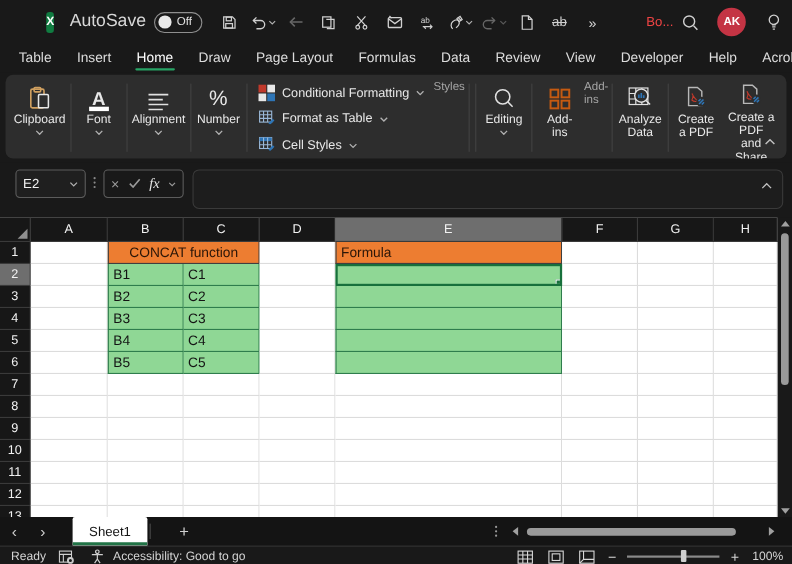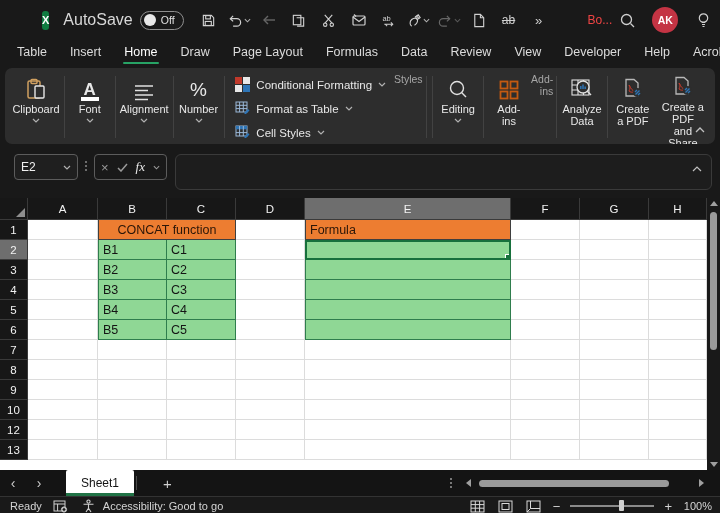--- a/index.html
+++ b/index.html
@@ -36,21 +36,21 @@
   .ribbon-wrap{height:82px;padding:2px 5px 4px;background:#191919}
   .ribbon-band{position:relative;height:76px;background:#2d2d2d;border-radius:7px;display:flex;align-items:stretch;padding:4px 4px 2px 6px;overflow:hidden}
   .rsep{width:1px;background:#424242;margin:4px 3px}
   .big-btn{display:flex;flex-direction:column;align-items:center;justify-content:flex-start;padding:3px 7px 0;color:#e8e8e8;min-width:44px}
   .big-btn .bicon{height:26px;display:flex;align-items:flex-end;justify-content:center;margin-bottom:2px}
   .bb-label{font-size:11px;line-height:12px;text-align:center;white-space:pre-line}
   .bb-chev{margin-top:3px}
   .group-col{display:flex;flex-direction:row}
   .styles-stack{display:flex;flex-direction:column;justify-content:space-between;padding:5px 8px 2px;flex:1}
   .styles-item{display:flex;align-items:center;gap:6px;font-size:11.5px;color:#e8e8e8;white-space:nowrap}
-  .group-label{font-size:10.5px;color:#a6a6a6;text-align:right;padding:1px 0 3px}
+  .group-label{font-size:10.5px;color:#a6a6a6;text-align:left;padding:1px 0 3px}
   .chev-svg{flex:none}
   .font-icon{font-size:17px;font-weight:bold;color:#e8e8e8;line-height:15px;border-bottom:4px solid #fff;padding:0 3px}
   .pct-icon{font-size:19px;color:#e8e8e8;font-weight:normal}
   .collapse-chev{position:absolute;right:10px;bottom:7px}
   .acrobat-row{display:flex;flex:1}
   .cf-sq{display:grid;grid-template-columns:7px 7px;grid-template-rows:7px 7px;gap:1px}
   .cf-sq i{display:block}
 
   
   .formula-row{height:50px;background:#191919;display:flex;align-items:flex-start;padding:6px 8px 0 14px}
@@ -569,20 +569,31 @@
             <div class="cell" style="width: 70px;"></div>
             <div class="cell" style="width: 69px;"></div>
             <div class="cell" style="width: 69px;"></div>
             <div class="cell" style="width: 69px;"></div>
             <div class="cell" style="width: 206px;"></div>
             <div class="cell" style="width: 69px;"></div>
             <div class="cell" style="width: 69px;"></div>
             <div class="cell" style="width: 58px;"></div>
           </div>
           <div class="gridrow">
+            <div class="rowhead">11</div>
+            <div class="cell" style="width: 70px;"></div>
+            <div class="cell" style="width: 69px;"></div>
+            <div class="cell" style="width: 69px;"></div>
+            <div class="cell" style="width: 69px;"></div>
+            <div class="cell" style="width: 206px;"></div>
+            <div class="cell" style="width: 69px;"></div>
+            <div class="cell" style="width: 69px;"></div>
+            <div class="cell" style="width: 58px;"></div>
+          </div>
+          <div class="gridrow">
             <div class="rowhead">12</div>
             <div class="cell" style="width: 70px;"></div>
             <div class="cell" style="width: 69px;"></div>
             <div class="cell" style="width: 69px;"></div>
             <div class="cell" style="width: 69px;"></div>
             <div class="cell" style="width: 206px;"></div>
             <div class="cell" style="width: 69px;"></div>
             <div class="cell" style="width: 69px;"></div>
             <div class="cell" style="width: 58px;"></div>
           </div>

